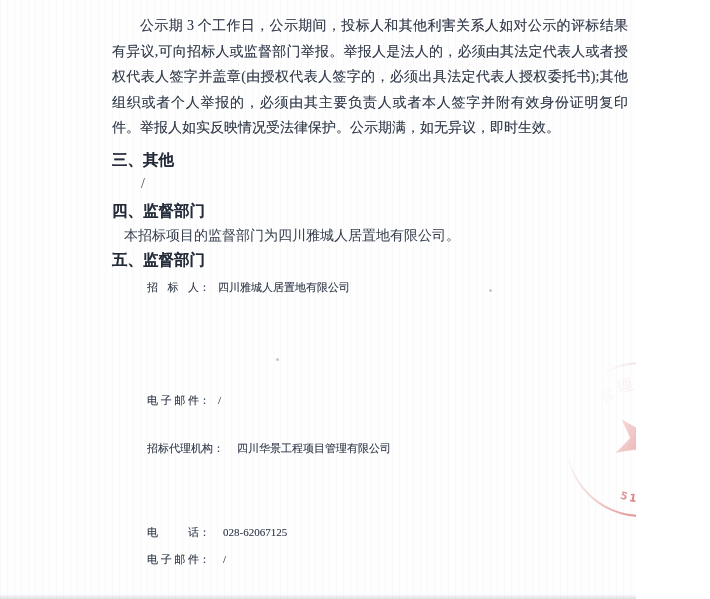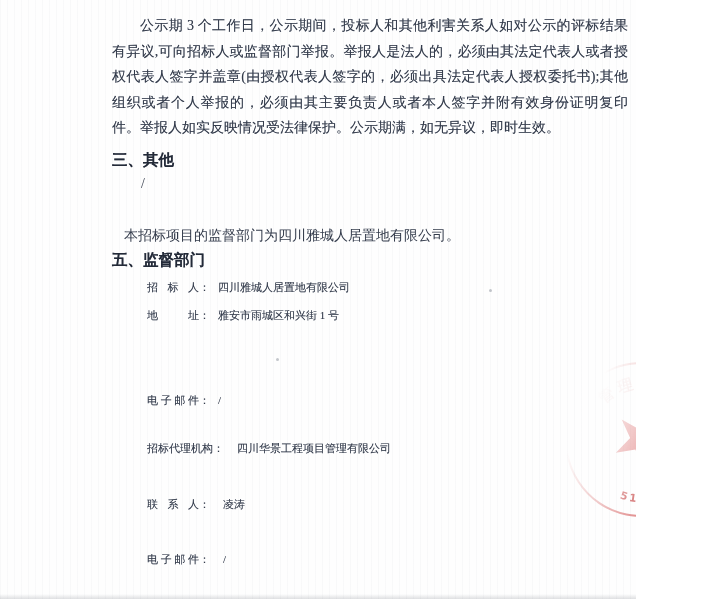--- a/index.html
+++ b/index.html
@@ -73,30 +73,30 @@
 </head>
 <body>
 
 <div class="page">
 
   <p class="para">公示期 3 个工作日，公示期间，投标人和其他利害关系人如对公示的评标结果有异议,可向招标人或监督部门举报。举报人是法人的，必须由其法定代表人或者授权代表人签字并盖章(由授权代表人签字的，必须出具法定代表人授权委托书);其他组织或者个人举报的，必须由其主要负责人或者本人签字并附有效身份证明复印件。举报人如实反映情况受法律保护。公示期满，如无异议，即时生效。</p>
 
   <h3 class="hd hd-other">三、其他</h3>
   <div class="slash">/</div>
 
+  <h3 class="hd hd-supervision">四、监督部门</h3>
   <div class="supline">本招标项目的监督部门为四川雅城人居置地有限公司。</div>
 
   <h3 class="hd hd-contact">五、监督部门</h3>
 
   <div class="row r-t0"><span class="lbl">招标人</span><span class="colon">：</span><span class="val">四川雅城人居置地有限公司</span></div>
-  <div class="row r-t1"><span class="lbl">地址</span><span class="colon">：</span><span class="val">雅安市雨城区和兴街 1 号</span></div>
   <div class="row r-t4"><span class="lbl">电子邮件</span><span class="colon">：</span><span class="val">/</span></div>
 
   <div class="row agency r-a0"><span class="lbl-wide">招标代理机构</span><span class="colon">：</span><span class="val">四川华景工程项目管理有限公司</span></div>
-  <div class="row agency r-a2"><span class="lbl">联系人</span><span class="colon">：</span><span class="val">凌涛</span></div>
+  <div class="row agency r-a3"><span class="lbl">电话</span><span class="colon">：</span><span class="val">028-62067125</span></div>
   <div class="row agency r-a4"><span class="lbl">电子邮件</span><span class="colon">：</span><span class="val">/</span></div>
 
   <div class="stamp">
     <div class="seal-ring">
       <span class="star"></span>
       <span class="arcch faded" style="transform:translate(-50%,-50%) rotate(-38deg) translateY(-56px)">管</span>
       <span class="arcch faded" style="transform:translate(-50%,-50%) rotate(-16deg) translateY(-56px)">理</span>
       <span class="arcch" style="transform:translate(-50%,-50%) rotate(7deg) translateY(-56px)">有</span>
       <span class="arcch" style="transform:translate(-50%,-50%) rotate(30deg) translateY(-56px)">限</span>
       <span class="arcch" style="transform:translate(-50%,-50%) rotate(53deg) translateY(-56px)">公</span>

